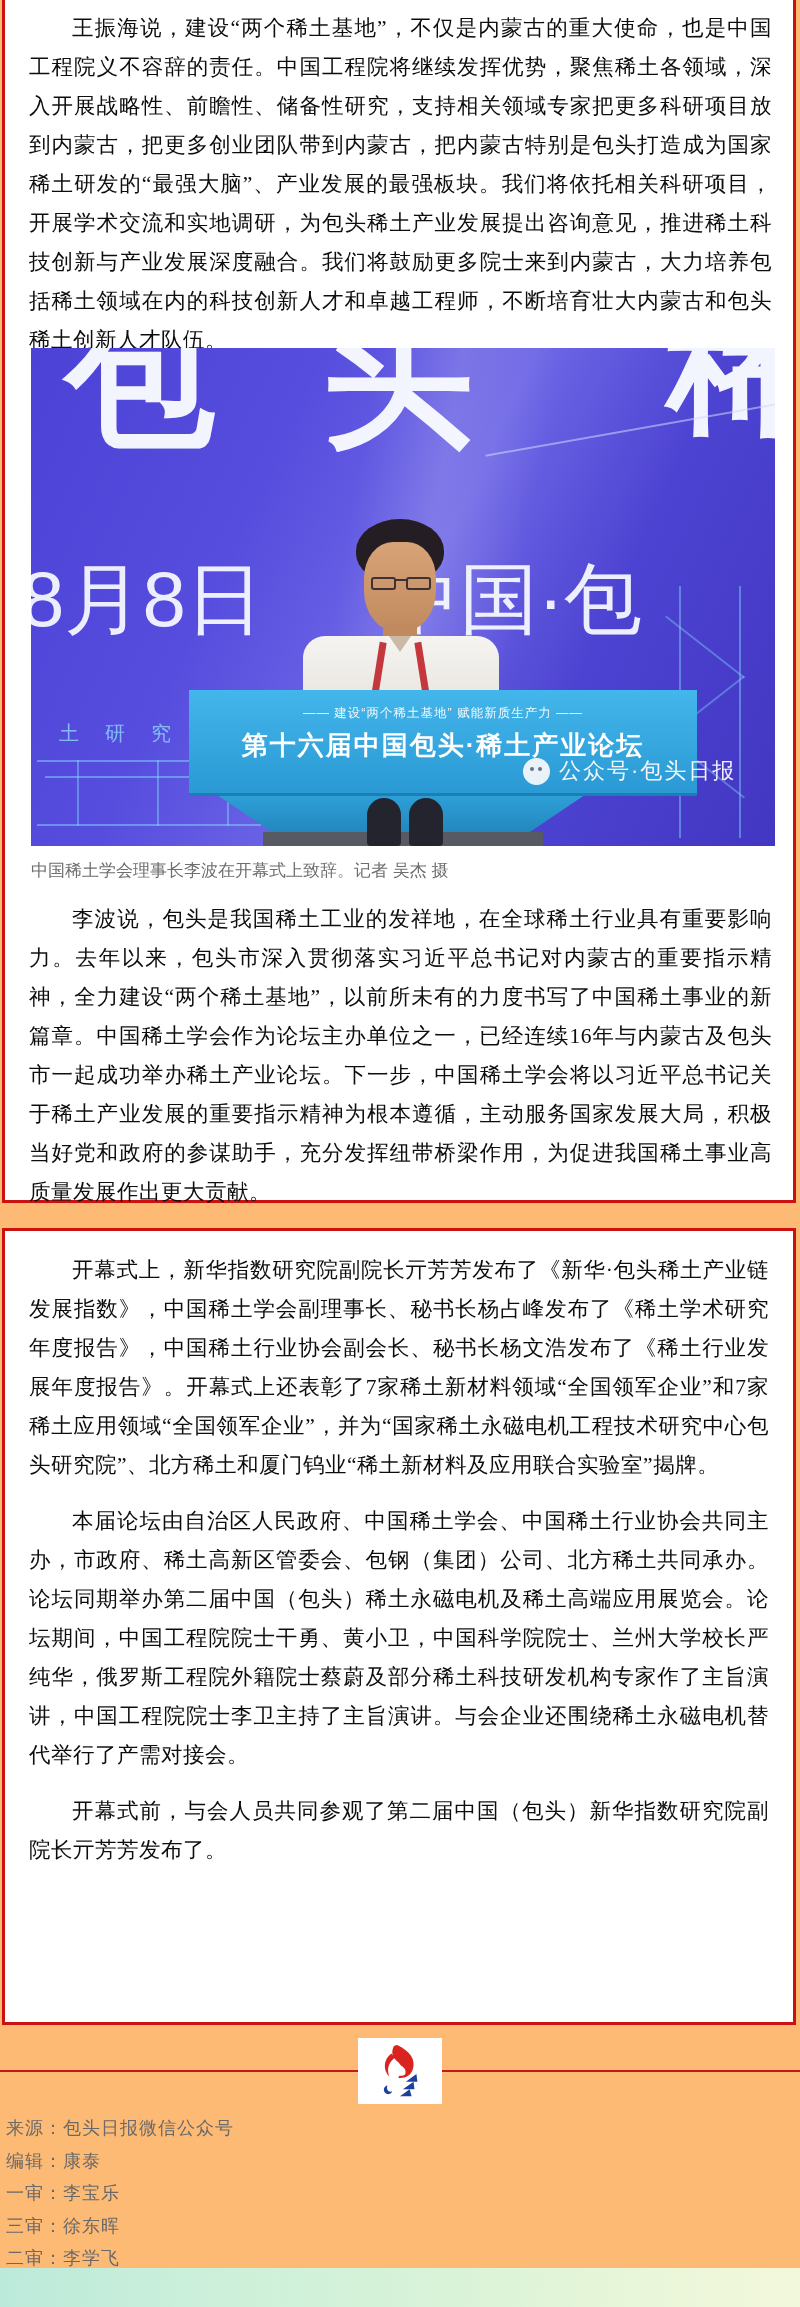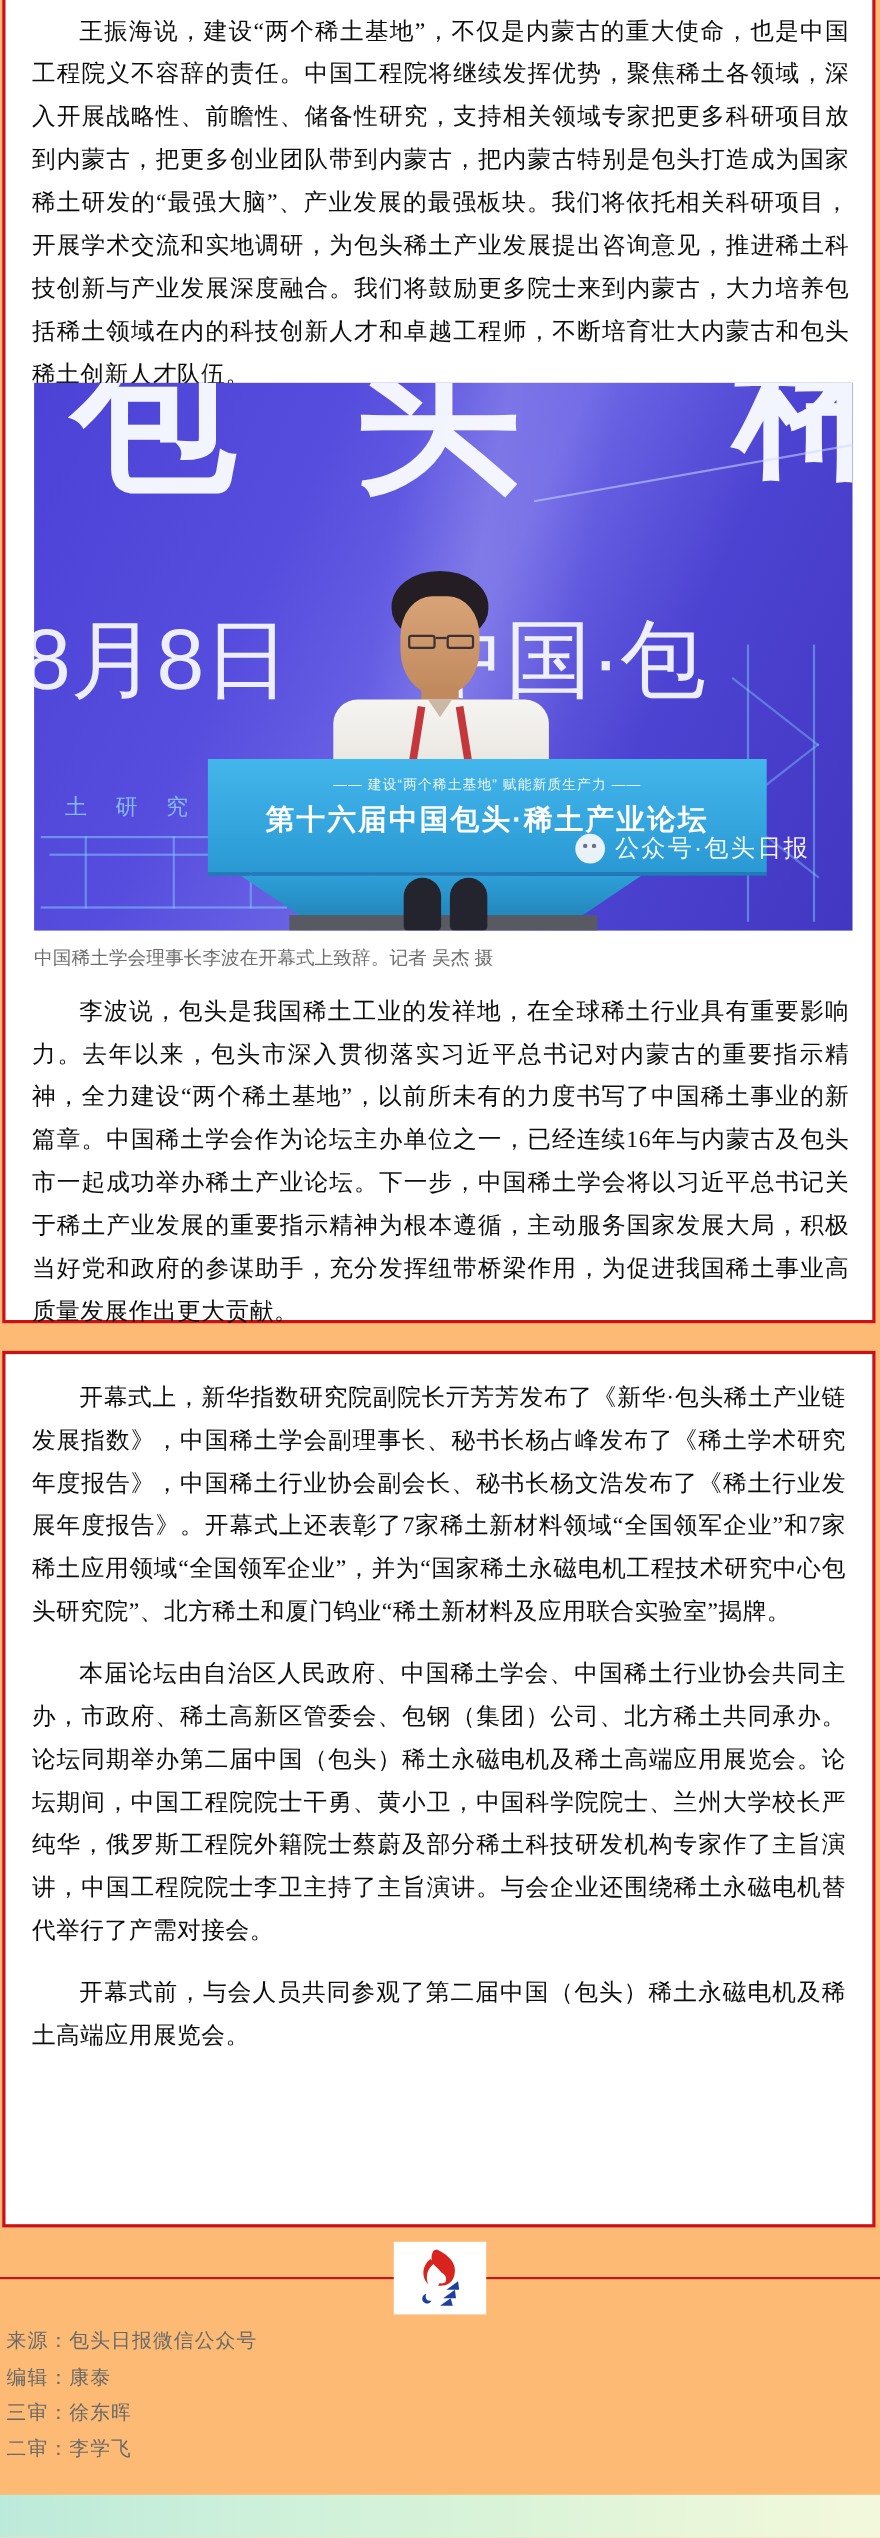--- a/index.html
+++ b/index.html
@@ -152,38 +152,39 @@
       </div>
     </div>
 
     <div class="caption">中国稀土学会理事长李波在开幕式上致辞。记者 吴杰 摄</div>
     <p class="para para2">李波说，包头是我国稀土工业的发祥地，在全球稀土行业具有重要影响力。去年以来，包头市深入贯彻落实习近平总书记对内蒙古的重要指示精神，全力建设“两个稀土基地”，以前所未有的力度书写了中国稀土事业的新篇章。中国稀土学会作为论坛主办单位之一，已经连续16年与内蒙古及包头市一起成功举办稀土产业论坛。下一步，中国稀土学会将以习近平总书记关于稀土产业发展的重要指示精神为根本遵循，主动服务国家发展大局，积极当好党和政府的参谋助手，充分发挥纽带桥梁作用，为促进我国稀土事业高质量发展作出更大贡献。</p>
   </div>
 
   <div class="rbox box2">
     <p class="para">开幕式上，新华指数研究院副院长亓芳芳发布了《新华·包头稀土产业链发展指数》，中国稀土学会副理事长、秘书长杨占峰发布了《稀土学术研究年度报告》，中国稀土行业协会副会长、秘书长杨文浩发布了《稀土行业发展年度报告》。开幕式上还表彰了7家稀土新材料领域“全国领军企业”和7家稀土应用领域“全国领军企业”，并为“国家稀土永磁电机工程技术研究中心包头研究院”、北方稀土和厦门钨业“稀土新材料及应用联合实验室”揭牌。</p>
     <p class="para">本届论坛由自治区人民政府、中国稀土学会、中国稀土行业协会共同主办，市政府、稀土高新区管委会、包钢（集团）公司、北方稀土共同承办。论坛同期举办第二届中国（包头）稀土永磁电机及稀土高端应用展览会。论坛期间，中国工程院院士干勇、黄小卫，中国科学院院士、兰州大学校长严纯华，俄罗斯工程院外籍院士蔡蔚及部分稀土科技研发机构专家作了主旨演讲，中国工程院院士李卫主持了主旨演讲。与会企业还围绕稀土永磁电机替代举行了产需对接会。</p>
-    <p class="para">开幕式前，与会人员共同参观了第二届中国（包头）稀土永磁电机及稀土高端应用展览会。</p>
+    <p class="para">开幕式前，与会人员共同参观了第二届中国（包头）新华指数研究院副院长亓芳芳发布了。</p>
   </div>
 
   <div class="divider-line"></div>
   <div class="divider-logo">
     <svg width="58" height="58" viewBox="0 0 60 60">
       <path d="M27 3 C40 9 47 18 43 29 C41 35 35 38 28 37 C34 30 33 25 27 20 C21 15 21 9 24 4 Z" fill="#d8231f"></path>
       <path d="M21 12 C13 18 12 29 19 36 C16 28 18 21 25 16 Z" fill="#d8231f"></path>
       <path d="M30 24 C35 26 37 30 35 34 C32 36 28 35 27 31 C27 27 28 25 30 24 Z" fill="#ffffff"></path>
       <path d="M47 33 L36 41 L48 41 Z" fill="#1d3f9e"></path>
       <path d="M44 41 L33 49 L45 49 Z" fill="#1d3f9e"></path>
       <path d="M40 49 L30 56 L42 56 Z" fill="#1d3f9e"></path>
       <path d="M17 45 a4.5 4.5 0 1 0 5 6 c-4 1.5 -6.5 -2 -5 -6 Z" fill="#1d3f9e"></path>
     </svg>
   </div>
 
   <div class="footer">
     <div>来源：包头日报微信公众号</div>
     <div>编辑：康泰</div>
+    <div>一审：李宝乐</div>
     <div>三审：徐东晖</div>
     <div>二审：李学飞</div>
   </div>
 
   <div class="band"></div>
 
 </div>
 
 </body></html>

